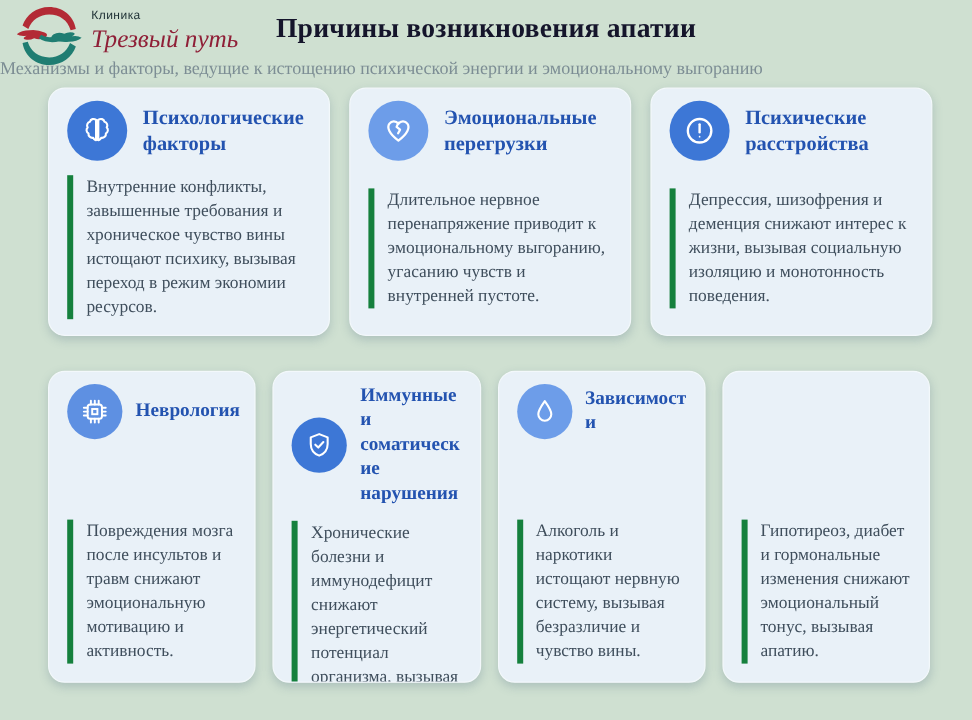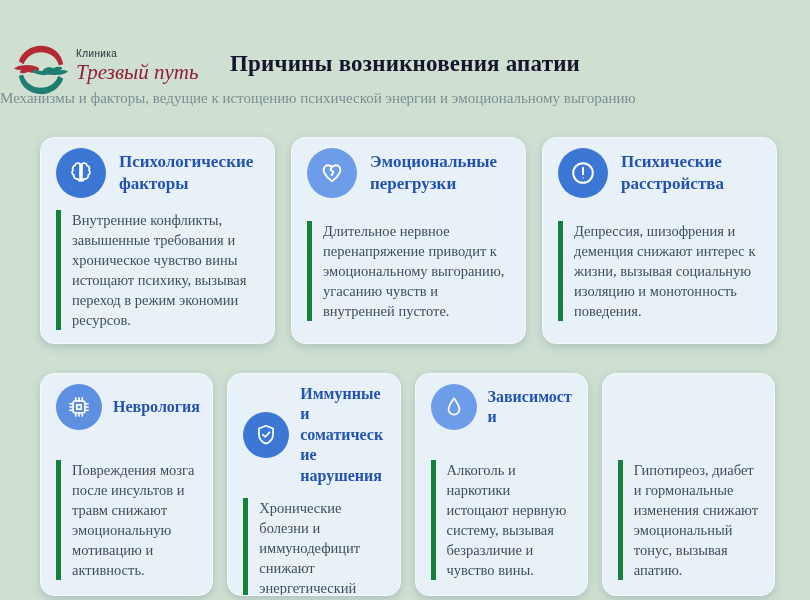--- a/index.html
+++ b/index.html
@@ -3,21 +3,21 @@
 <meta charset="utf-8">
 <style>
   * { margin:0; padding:0; box-sizing:border-box; }
   html,body { width:810px; height:600px; }
   .page {
     width:810px; height:600px; position:relative; overflow:hidden;
     background:#cfe0d1;
     font-family:"Liberation Serif","DejaVu Serif",serif;
   }
   
-  .header { position:relative; height:96px;margin-top:40px; }
+  .header { position:relative; height:72px; }
   .logo { position:absolute; left:12px; top:2px; display:flex; gap:6px; }
   .logo-mark { width:58px; height:56px; }
   .logo-text { padding-top:6px; }
   .clinic-label {
     font-family:"Liberation Sans","DejaVu Sans",sans-serif;
     font-size:10px; color:#1d3034; letter-spacing:.4px;
   }
   .clinic-name {
     font-style:italic; font-weight:normal; font-size:21px;
     color:#8f1f37; line-height:1.1; margin-top:2px;
@@ -30,21 +30,21 @@
     text-align:left; margin-top:13px;
     font-size:15px; color:#7c8d94;
   }
   
   .row1 {
     display:grid; grid-template-columns:repeat(3,1fr); gap:16px;
     margin:1px 33px 0 40px; height:207px;
   }
   .row2 {
     display:grid; grid-template-columns:repeat(4,1fr); gap:14px;
-    margin:29px 35px 12px 40px; height:223px;font-family:Liberation Serif, serif;
+    margin:29px 35px 12px 40px; height:260px;font-family:Liberation Serif, serif;
   }
   .card {
     background:#e9f1f8; border:1px solid #f3f8fb; border-radius:14px;
     box-shadow:0 3px 8px rgba(85,115,135,.28);
     padding:10px 15px 22px 15px;
     display:flex; flex-direction:column; overflow:hidden;
   }
   .row2 .card { padding-bottom:15px; padding-right:12px; }
   .card-head { display:flex; align-items:center; gap:13px; margin-bottom:12px; }
   .row2 .card-head { gap:11px; }

